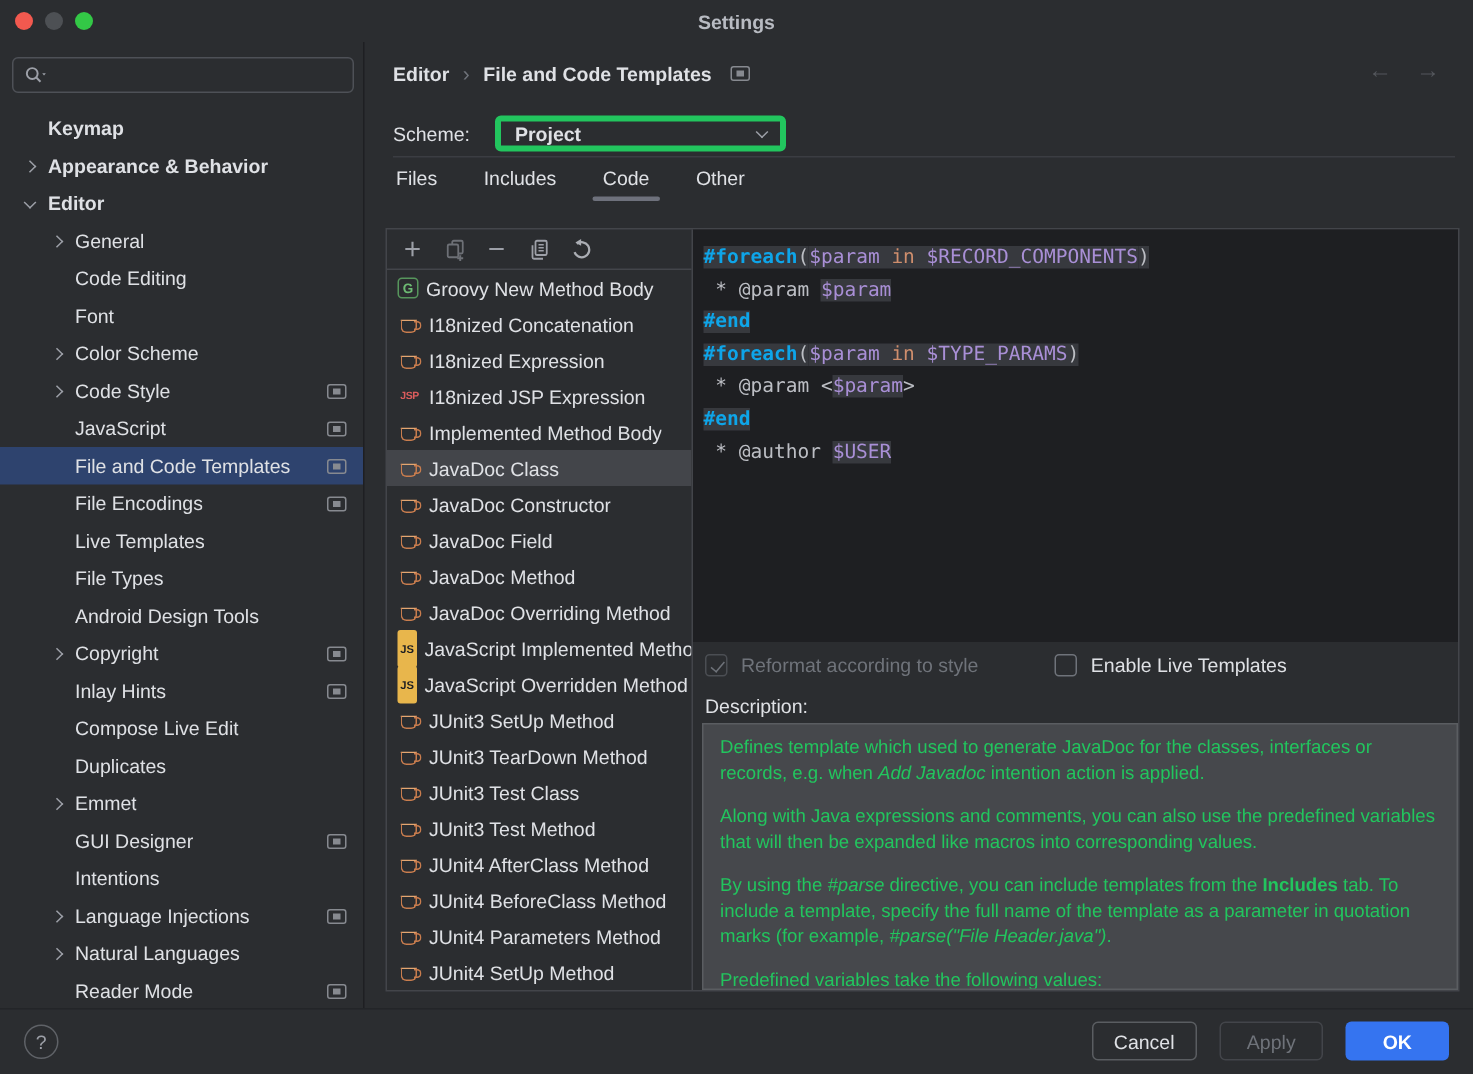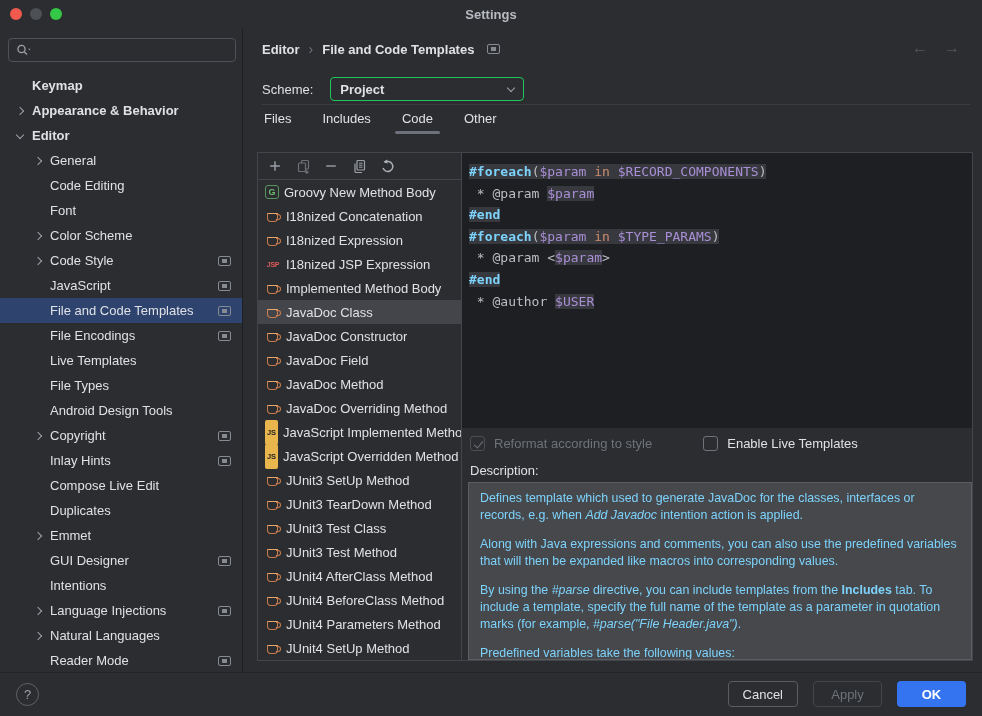--- a/index.html
+++ b/index.html
@@ -36,21 +36,21 @@
   .mon { display:inline-block; width:13px; height:10px; border:1px solid #878a90; border-radius:2px; position:relative; flex:none; }
   .mon::after { content:""; position:absolute; left:3px; right:3px; top:2px; bottom:2px; background:#878a90; }
   .nav-row .mon { margin-right:11px; }
   
   .main { position:absolute; left:244px; top:28px; right:0; bottom:44px; }
   .breadcrumb { position:absolute; left:18px; top:13px; display:flex; align-items:center; gap:9px; font-weight:700; }
   .crumb-sep { color:#6f737a; font-weight:400; font-size:14px; }
   .nav-arrows { position:absolute; right:22px; top:11px; display:flex; gap:16px; color:#54575c; font-size:16px; }
   .scheme-row { position:absolute; left:18px; top:49px; display:flex; align-items:center; }
   .scheme-label { margin-right:17px; }
-  .scheme-select { width:194px; height:24px; border:1px solid #22c55e; border-radius:4px; display:flex; align-items:center; padding:0 9px; font-weight:700; background:#2b2d30; cursor:default; }
+  .scheme-select { width:194px; height:24px; border:4px solid #22c55e; border-radius:4px; display:flex; align-items:center; padding:0 9px; font-weight:700; background:#2b2d30; cursor:default; }
   .scheme-select .chev { margin-left:auto; margin-top:-2px; }
   .hsep { position:absolute; top:76px; left:18px; right:12px; height:1px; background:#3b3d42; }
   .tabs { position:absolute; top:75px; left:18px; height:31px; display:flex; gap:27px; align-items:flex-start; }
   .tab { position:relative; height:31px; display:flex; align-items:center; padding:0 2px; cursor:default; }
   .tab.active::after { content:""; position:absolute; left:-5px; right:-5px; bottom:0; height:3px; border-radius:2px; background:#6e717c; }
   
   .content { position:absolute; top:124px; left:13px; right:9px; bottom:11px; border:1px solid #43454a; display:flex; background:#2b2d30; }
   .listpanel { width:204px; flex:none; border-right:1px solid #43454a; display:flex; flex-direction:column; min-width:0; }
   .tpl-toolbar { height:27px; flex:none; display:flex; align-items:center; padding:0 9px; gap:12px; border-bottom:1px solid #43454a; }
   .tbtn { width:16px; height:16px; display:inline-flex; align-items:center; justify-content:center; }
@@ -62,37 +62,37 @@
   .ic-groovy { width:14px; height:14px; border:1px solid #57965c; border-radius:3px; color:#6dbb73; font-size:9px; font-weight:700; }
   .ic-js { width:13px; height:25px; background:#e8b64c; border-radius:2px; color:#1e1f22; font-size:7.5px; font-weight:700; }
   .ic-jsp { color:#db5c5c; font-size:7px; font-weight:700; letter-spacing:-0.3px; }
   .cup { position:relative; width:16px; height:16px; }
   .cup::before { content:""; position:absolute; left:2px; top:5px; width:9px; height:7px; border:1.5px solid #c97d4e; border-radius:0 0 4px 4px; border-top-color:#e3a671; }
   .cup::after { content:""; position:absolute; left:11px; top:6px; width:4px; height:4px; border:1.5px solid #c97d4e; border-left:none; border-radius:0 4px 4px 0; }
   
   .rightcol { flex:1; display:flex; flex-direction:column; min-width:0; }
   .editor { height:275px; flex:none; background:#1e1f22; padding:8px 0 0 7px; overflow:hidden;
     font-family:"DejaVu Sans Mono", monospace; font-size:13px; line-height:21.6px; color:#bcbec4; white-space:pre; }
-  .tok-d { color:#7dd3fc; font-weight:700; }
+  .tok-d { color:#0ea5e9; font-weight:700; }
   .tok-k { color:#cf8e6d; }
   .tok-v { color:#a98fd6; }
   .hl { background:#37393e; }
   
   .optrow { height:31px; flex:none; display:flex; align-items:center; padding-left:8px; }
   .opt { display:flex; align-items:flex-end; }
   .cbx { width:15px; height:15px; border:1px solid #6f737a; border-radius:3px; position:relative; flex:none; }
   .cbx.checked::after { content:""; position:absolute; left:4.5px; top:1.5px; width:4px; height:8px; border-right:1.6px solid #8a8e95; border-bottom:1.6px solid #8a8e95; transform:rotate(40deg); }
   .opt-label { margin-left:9px; }
   .opt.disabled { color:#6f737a; }
   .opt.disabled .cbx { border-color:#4b4e53; }
   .opt.disabled .cbx.checked::after { border-color:#6f737a; }
   .opt-live { margin-left:51px; }
   .desc-title { height:23px; flex:none; display:flex; align-items:center; padding-left:8px; }
   .desc-panel { flex:1; margin-left:6px; background:#46484c; border:1px solid #5a5d61; padding:7px 11px; overflow:hidden;
-    font-size:12.4px; line-height:17px; color:#7dd3fc; }
+    font-size:12.4px; line-height:17px; color:#22c55e; }
   .desc-panel p { margin:0 0 12px 0; }
   .i { font-style:italic; } .b { font-weight:700; }
   
   .footer { position:absolute; left:0; right:0; bottom:0; height:44px; border-top:1px solid #232528; }
   .help { position:absolute; left:16px; top:10px; width:23px; height:23px; border:1.5px solid #5f6267; border-radius:50%; color:#9da0a8; display:flex; align-items:center; justify-content:center; font-size:13px; }
   .btns { position:absolute; right:16px; top:8px; display:flex; gap:15px;text-align:right; }
   .btn { min-width:69px; height:26px; border-radius:4px; display:flex; align-items:center; justify-content:center; padding:0 14px; cursor:default; }
   .btn-cancel { border:1px solid #5a5d61; color:#dfe1e5; }
   .btn-apply { border:1px solid #43454a; color:#6f737a; }
   .btn-ok { background:#3574f0; color:#ffffff; font-weight:600; }

